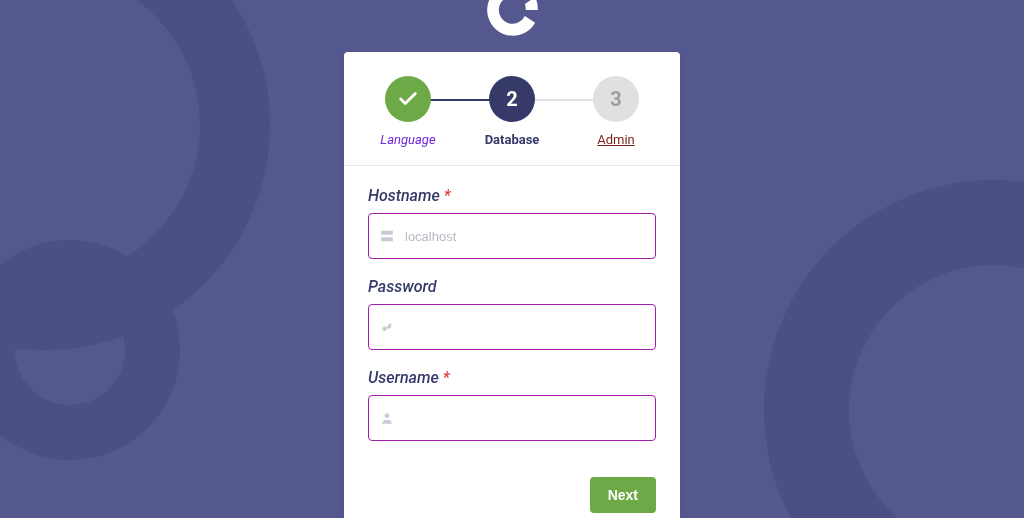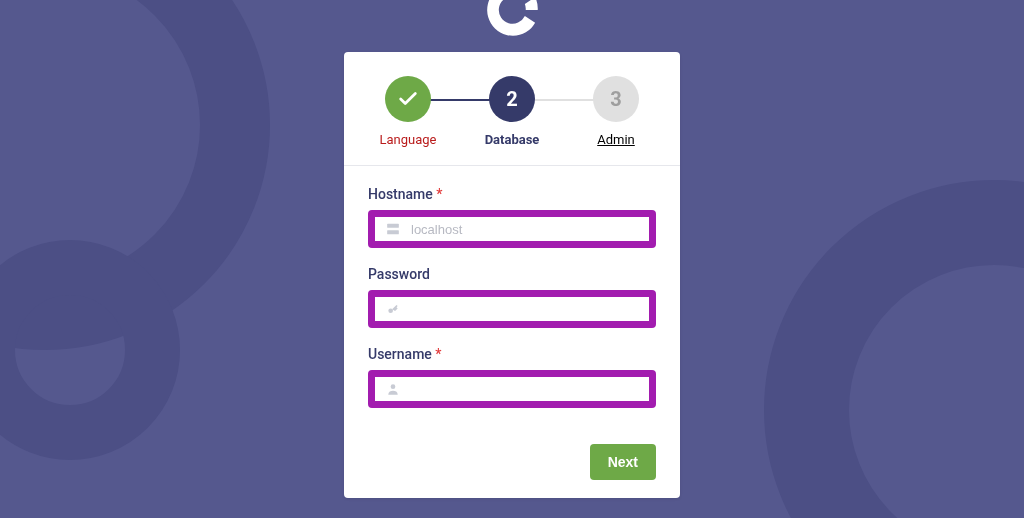--- a/index.html
+++ b/index.html
@@ -89,52 +89,53 @@
       display: flex;
       align-items: center;
       justify-content: center;
       font-size: 20px;
       font-weight: 700;
     }
     .step-done .step-circle { background: #6ea947; color: #fff; }
     .step-active .step-circle { background: #353a69; color: #fff; }
     .step-future .step-circle { background: #e0e0e0; color: #9e9e9e; }
     .step-label { font-size: 13px; }
-    .step-done .step-label { color: #b91c1c; }
+    .step-done .step-label { color: #6d28d9; font-style: italic; }
     .step-active .step-label { color: #353a69; font-weight: 700; }
-    .step-future .step-label { color: #000000; text-decoration: underline; }
+    .step-future .step-label { color: #7f1d1d; text-decoration: underline; }
     .connector {
       position: absolute;
       top: 47px;
       height: 2px;
       z-index: 0;
     }
     .connector-1 { left: 80px; right: 185px; background: #353a69; }
     .connector-2 { left: 185px; right: 80px; background: #e0e0e0; }
 
     
     .form {
       padding: 20px 24px 18px 24px;
     }
     .field {
       margin-bottom: 18px;
     }
     .field-label {
-      font-size: 14px;
+      font-size: 16px;
       color: #353a69;
       font-weight: 500;
       margin-bottom: 8px;
       display: block;
+      font-style: italic;
     }
     .req { color: #e23c3c; }
     .input-wrap {
       position: relative;
-      border: 7px solid #a21caf;
+      border: 1px solid #a21caf;
       border-radius: 4px;
-      height: 38px;
+      height: 46px;
       display: flex;
       align-items: center;
     }
     .input-icon {
       color: #c8cbd4;
       width: 36px;
       display: flex;
       align-items: center;
       justify-content: center;
       pointer-events: none;

